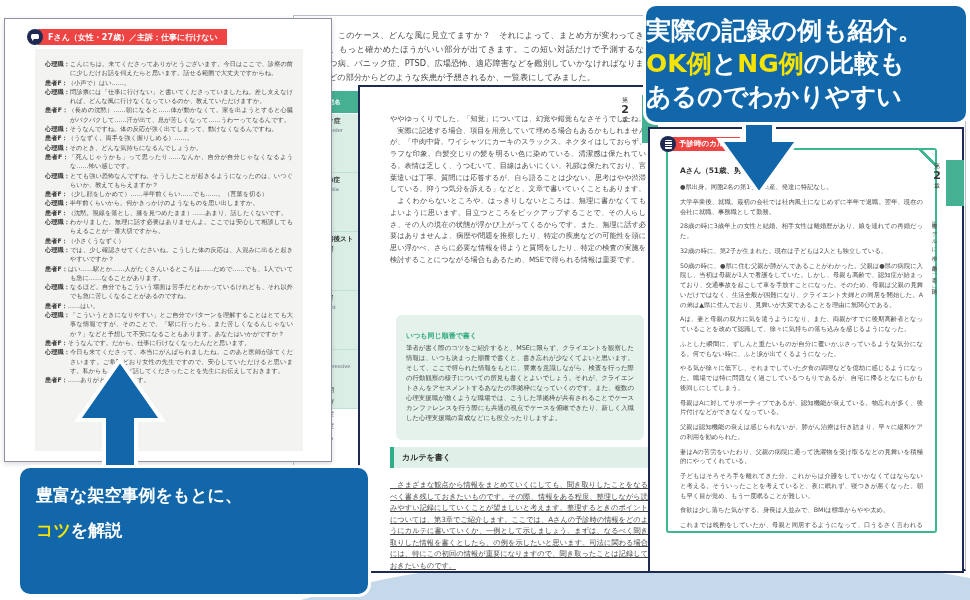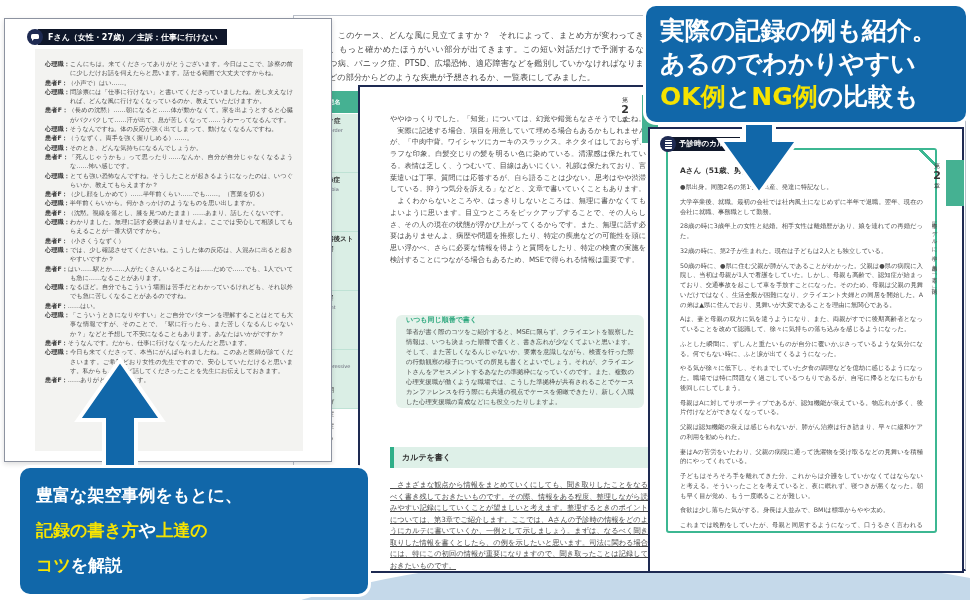--- a/index.html
+++ b/index.html
@@ -11,21 +11,21 @@
   #leftPage{left:4px;top:18px;width:328px;height:444px;border:1px solid #8d93a0;
             box-shadow:0 2px 5px rgba(0,0,0,.14);z-index:2;}
   #frontPage{left:358px;top:85px;width:296px;height:488px;border:2px solid #1e2a52;z-index:3;}
   #rightPage{left:648px;top:127px;width:316px;height:446px;border:2px solid #1e2a52;z-index:4;}
 
   
   .case-tag{position:absolute;left:22px;top:10px;display:flex;align-items:center;z-index:2;}
   .tag-icon{width:16px;height:16px;border-radius:50%;background:#1e2a52;position:relative;flex:0 0 16px;margin-right:-5px;z-index:2;}
   .tag-icon:before{content:"";position:absolute;left:4px;top:4.5px;width:8px;height:5px;background:#fff;border-radius:1.5px;}
   .tag-icon:after{content:"";position:absolute;left:5px;top:9px;width:0;height:0;border-top:3px solid #fff;border-right:3px solid transparent;}
-  .tag-label{background:#0f172a;color:#fff;font-size:8px;font-weight:bold;padding:2.5px 9px 2.5px 10px;white-space:nowrap;}
+  .tag-label{background:#ef4444;color:#fff;font-size:8px;font-weight:bold;padding:2.5px 9px 2.5px 10px;white-space:nowrap;}
   .dlg-panel{position:absolute;left:30px;top:30px;width:268px;height:402px;background:#f3f3f1;
              padding:10px 10px;box-sizing:border-box;font-size:6.2px;line-height:1.5;color:#4b4b4b;overflow:hidden;}
   .dlg{padding-left:25px;text-indent:-25px;text-align:justify;}
   .spk{font-weight:bold;color:#383838;}
 
   
   .m-intro{position:absolute;left:10px;top:12px;width:340px;font-size:8.2px;line-height:1.72;
            color:#444;text-align:justify;text-indent:1em;}
   .m-table{position:absolute;left:9px;top:74px;width:312px;border-collapse:collapse;table-layout:fixed;}
   .m-table th{background:#45b192;color:#fff;font-size:6px;font-weight:bold;padding:3px 2px;
@@ -36,21 +36,21 @@
   .dz .jp{font-size:6.6px;font-weight:bold;color:#333;}
   .dz .en{font-size:5px;color:#667;}
   .m-list{position:absolute;left:20px;top:368px;font-size:6.2px;color:#444;line-height:1.95;}
 
   
   .f-body{position:absolute;left:30px;top:26px;width:256px;font-size:7.2px;line-height:1.63;
           color:#4a4a4a;text-align:justify;}
   .f-body p{margin:0;}
   .memo-doodle{position:absolute;left:32px;top:196px;}
   .memo-box{position:absolute;left:36px;top:228px;width:248px;background:#e5f2eb;border-radius:6px;
-            padding:0 10px;box-sizing:border-box;}
+            padding:16px 10px;box-sizing:border-box;}
   .memo-title{font-size:7px;font-weight:bold;color:#2fa97f;margin-bottom:3px;}
   .memo-body{font-size:6.4px;line-height:1.56;color:#4a4a4a;text-align:justify;}
   .section-hd{position:absolute;left:30px;top:360px;width:296px;height:21px;background:#def0e8;
               display:flex;align-items:center;}
   .section-bar{width:4px;height:21px;background:#2fae88;margin-right:8px;flex:0 0 4px;}
   .section-title{font-size:8px;font-weight:bold;color:#333;}
   .section-body{position:absolute;left:30px;top:392px;width:258px;font-size:7.2px;line-height:1.6;
                 color:#4a4a4a;text-align:justify;text-decoration:underline;}
   .section-body p{margin:0;}
   .ch-letters{position:absolute;width:14px;text-align:center;color:#333;line-height:1.15;}
@@ -76,21 +76,21 @@
   #rightPage .ch-tab{left:296px;top:31px;width:18px;height:46px;}
   .k-ch-title{position:absolute;left:282px;top:88px;writing-mode:vertical-rl;font-size:5.5px;
               color:#555;letter-spacing:1.5px;}
 
   
   .arrow{position:absolute;z-index:6;}
   #upArrow{left:74px;top:356px;}
   #downArrow{left:716px;top:108px;}
   .callout{position:absolute;background:#1167a9;border-radius:10px;z-index:7;
            box-shadow:0 0 0 3px #ffffff;box-sizing:border-box;}
-  #calloutTR{left:646px;top:6px;width:320px;height:116px;padding:8px 14px;}
+  #calloutTR{left:646px;top:6px;width:320px;height:116px;padding:8px 0;}
   #calloutBL{left:20px;top:468px;width:348px;height:126px;padding:10px 16px;}
   .co-line{font-weight:bold;color:#fff;white-space:nowrap;}
   #calloutTR .co-line{font-size:25px;line-height:33px;}
   #calloutBL .co-line{font-size:17px;line-height:35px;}
   .yl{color:#f6e300;}
   #bgCurve{position:absolute;left:150px;top:552px;width:1060px;height:320px;background:#c5d9ea;
            border-radius:50%;z-index:0;}
 </style>
 </head>
 <body>
@@ -209,21 +209,21 @@
       <p>　よくわからないところや、はっきりしないところは、無理に書かなくてもよいように思います。目立つところをピックアップすることで、その人らしさ、その人の現在の状態が浮かび上がってくるからです。また、無理に話す必要はありませんよ、病歴や問題を推察したり、特定の疾患などの可能性を頭に思い浮かべ、さらに必要な情報を得ようと質問をしたり、特定の検査の実施を検討することにつながる場合もあるため、MSEで得られる情報は重要です。</p>
     </div>
   <div class="ch-letters">
     <span class="ch-pre">第</span>
     <span class="ch-num">2</span>
     <span class="ch-post">章</span>
   </div>
   <div class="ch-tab"></div>
   <div class="memo-box">
     <div class="memo-title">いつも同じ順番で書く</div>
-    <div class="memo-body">筆者が書く際のコツをご紹介すると、MSEに限らず、クライエントを観察した情報は、いつも決まった順番で書くと、書き忘れが少なくてよいと思います。そして、また苦しくなるんじゃないか、要素を意識しながら、検査を行った際の行動観察の様子についての所見も書くとよいでしょう。それが、クライエントさんをアセスメントするあなたの準拠枠になっていくのです。また、複数の心理支援職が働くような職場では、こうした準拠枠が共有されることでケースカンファレンスを行う際にも共通の視点でケースを俯瞰できたり、新しく入職した心理支援職の育成などにも役立ったりしますよ。</div>
+    <div class="memo-body">筆者が書く際のコツをご紹介すると、MSEに限らず、クライエントを観察した情報は、いつも決まった順番で書くと、書き忘れが少なくてよいと思います。そして、ここで得られた情報をもとに、要素を意識しながら、検査を行った際の行動観察の様子についての所見も書くとよいでしょう。それが、クライエントさんをアセスメントするあなたの準拠枠になっていくのです。また、複数の心理支援職が働くような職場では、こうした準拠枠が共有されることでケースカンファレンスを行う際にも共通の視点でケースを俯瞰できたり、新しく入職した心理支援職の育成などにも役立ったりしますよ。</div>
   </div>
   <div class="section-hd">
     <span class="section-bar"></span>
     <span class="section-title">カルテを書く</span>
   </div>
   <div class="section-body">
       <p>　さまざまな観点から情報をまとめていくにしても、聞き取りしたことをなるべく書き残しておきたいものです。その際、情報をある程度、整理しながら読みやすい記録にしていくことが望ましいと考えます。整理するときのポイントについては、第3章でご紹介します。ここでは、Aさんの予診時の情報をどのようにカルテに書いていくか、一例として示しましょう。まずは、なるべく聞き取りした情報を書くとしたら、の例を示したいと思います。司法に関わる場合には、特にこの初回の情報が重要になりますので、聞き取ったことは記録しておきたいものです。</p>
     </div>
 </div>
 
@@ -267,20 +267,19 @@
   </svg>
 </div>
 <div class="arrow" id="downArrow">
   <svg width="86" height="90" viewBox="0 0 86 90">
     <polygon points="43,86 82,32 58,32 58,2 28,2 28,32 4,32" fill="#1167a9" stroke="#ffffff" stroke-width="4"></polygon>
   </svg>
 </div>
 
 <div class="callout" id="calloutTR">
   <div class="co-line"><span>実際の記録の例も紹介。</span></div>
+  <div class="co-line"><span class="yl">OK例</span><span>と</span><span class="yl">NG例</span><span>の比較も</span></div>
   <div class="co-line"><span>あるのでわかりやすい</span></div>
-  <div class="co-line"><span class="yl">OK例</span><span>と</span><span class="yl">NG例</span><span>の比較も</span></div>
 </div>
 <div class="callout" id="calloutBL">
   <div class="co-line"><span>豊富な架空事例をもとに、</span></div>
-  <div class="co-line"><span class="yl">記録の書き方</span><span>や</span><span class="yl">上達の</span></div>
   <div class="co-line"><span class="yl">コツ</span><span>を解説</span></div>
 </div>
 
 </body></html>

